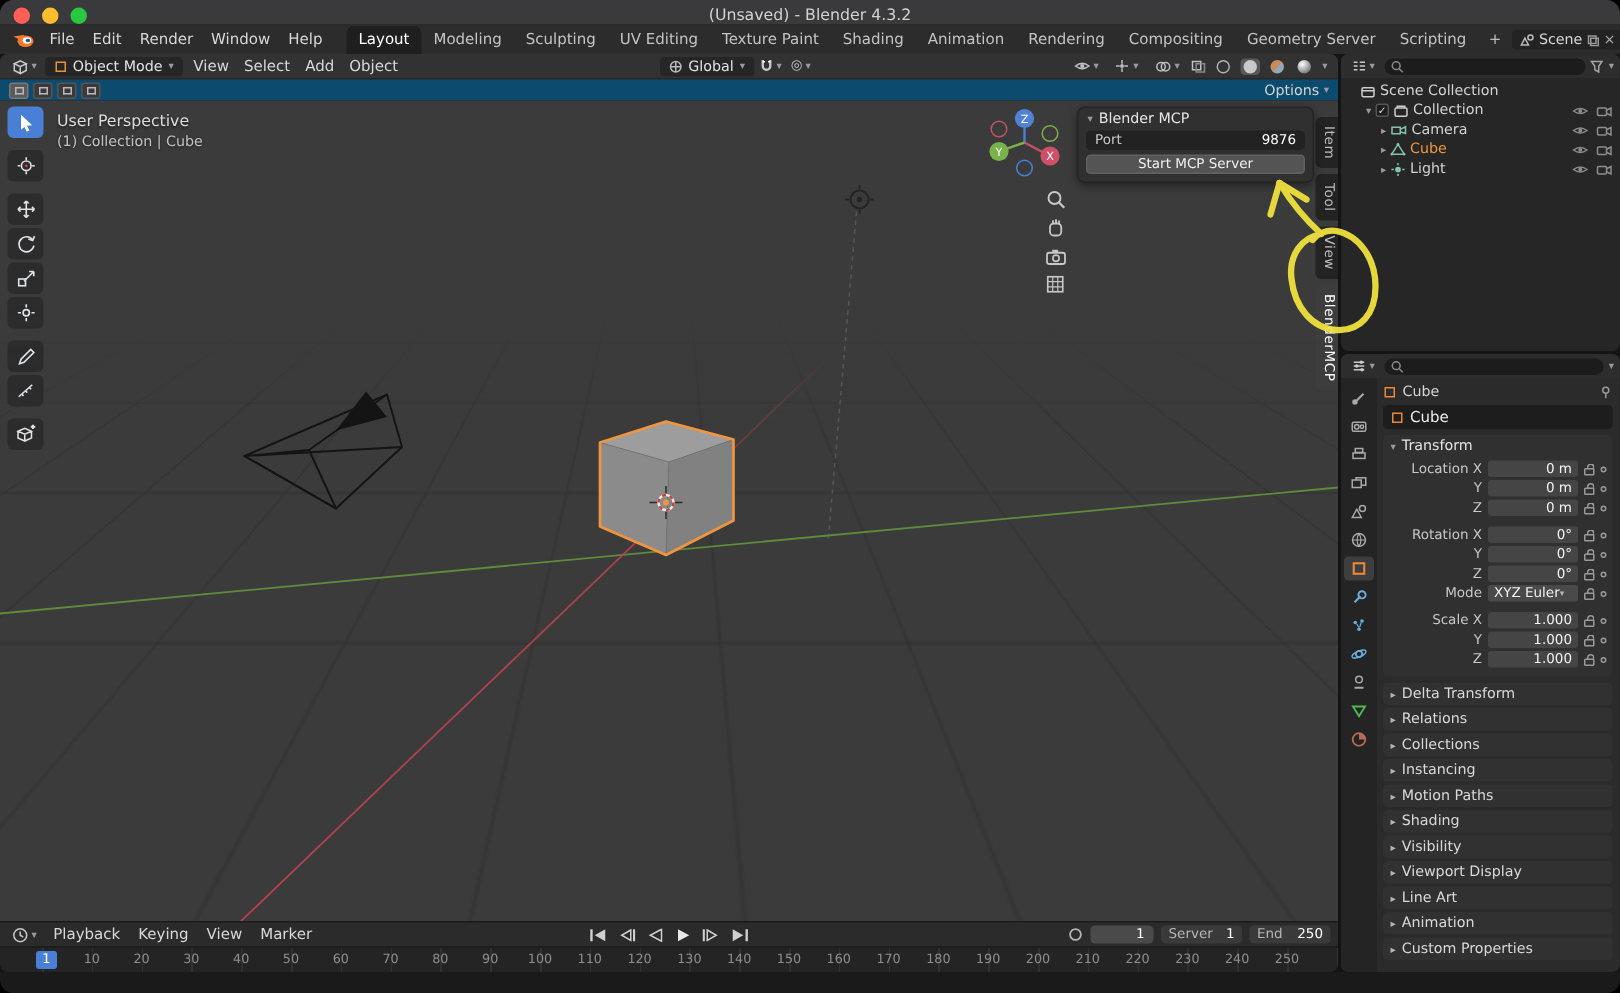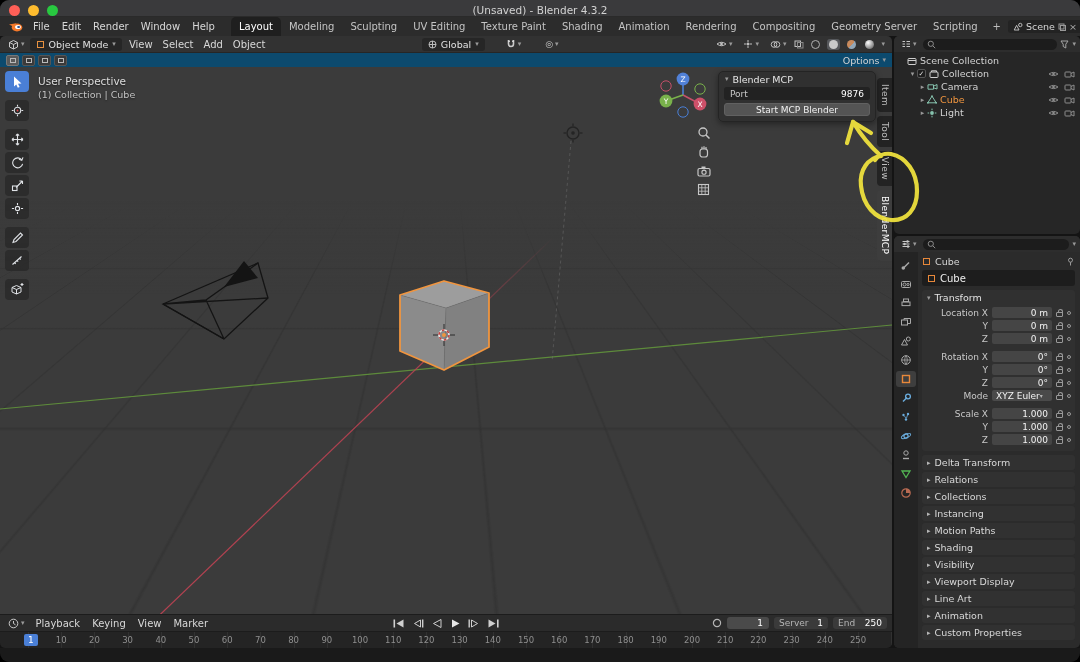--- a/index.html
+++ b/index.html
@@ -30,21 +30,21 @@
   .main{display:flex;gap:2px;height:612px;background:#141414}
   .col-left{width:892px;display:flex;flex-direction:column}
   .col-right{width:186px;display:flex;flex-direction:column;gap:2px}
 
   
   .vp-header{height:16px;background:#323232;display:flex;align-items:center;gap:2px;padding:0 5px;border-radius:5px 5px 0 0;font-size:10px}
   .ed-btn{display:flex;align-items:center;gap:2px;padding:0 3px}
   .pill{background:#262626;border-radius:3px;display:flex;align-items:center;gap:4px;padding:1px 6px;color:#e2e2e2}
   .vp-menus{display:flex}
   .vp-menus .menu-item{padding:0 5px;font-size:10px}
-  .vp-center{display:flex;align-items:center;gap:18px;margin-left:auto}
+  .vp-center{display:flex;align-items:center;gap:0;margin-left:auto}
   .vp-right{display:flex;align-items:center;gap:5px;margin-left:auto;padding-right:2px}
   .sph{width:9px;height:9px;border-radius:50%}
   .sph.wire{border:1px solid #b0b0b0;background:transparent}
   .sph.solid{background:#c9c9c9}
   .sph.mat{background:linear-gradient(135deg,#c98a5c 50%,#93a7b8 50%)}
   .sph.rend{background:radial-gradient(circle at 35% 30%,#fff,#9d9d9d 55%,#4e4e4e)}
   .sph-wrap{display:flex;align-items:center;padding:1px 2px;border-radius:3px}
   .sph-wrap.active{background:#56585c}
 
   
@@ -469,21 +469,21 @@
 
         <div class="mcp">
           <div class="mcp-head">
             <span class="caret">▾</span>
             <span>Blender MCP</span>
           </div>
           <div class="mcp-port">
             <span class="lab">Port</span>
             <span class="val">9876</span>
           </div>
-          <div class="mcp-btn">Start MCP Blender</div>
+          <div class="mcp-btn">Start MCP Server</div>
         </div>
 
         <div id="n-tabs" class="n-tabs">
             <div class="n-tab">Item</div>
             <div class="n-tab">Tool</div>
             <div class="n-tab">View</div>
             <div class="n-tab active">BlenderMCP</div>
           </div>
       </div>
 

